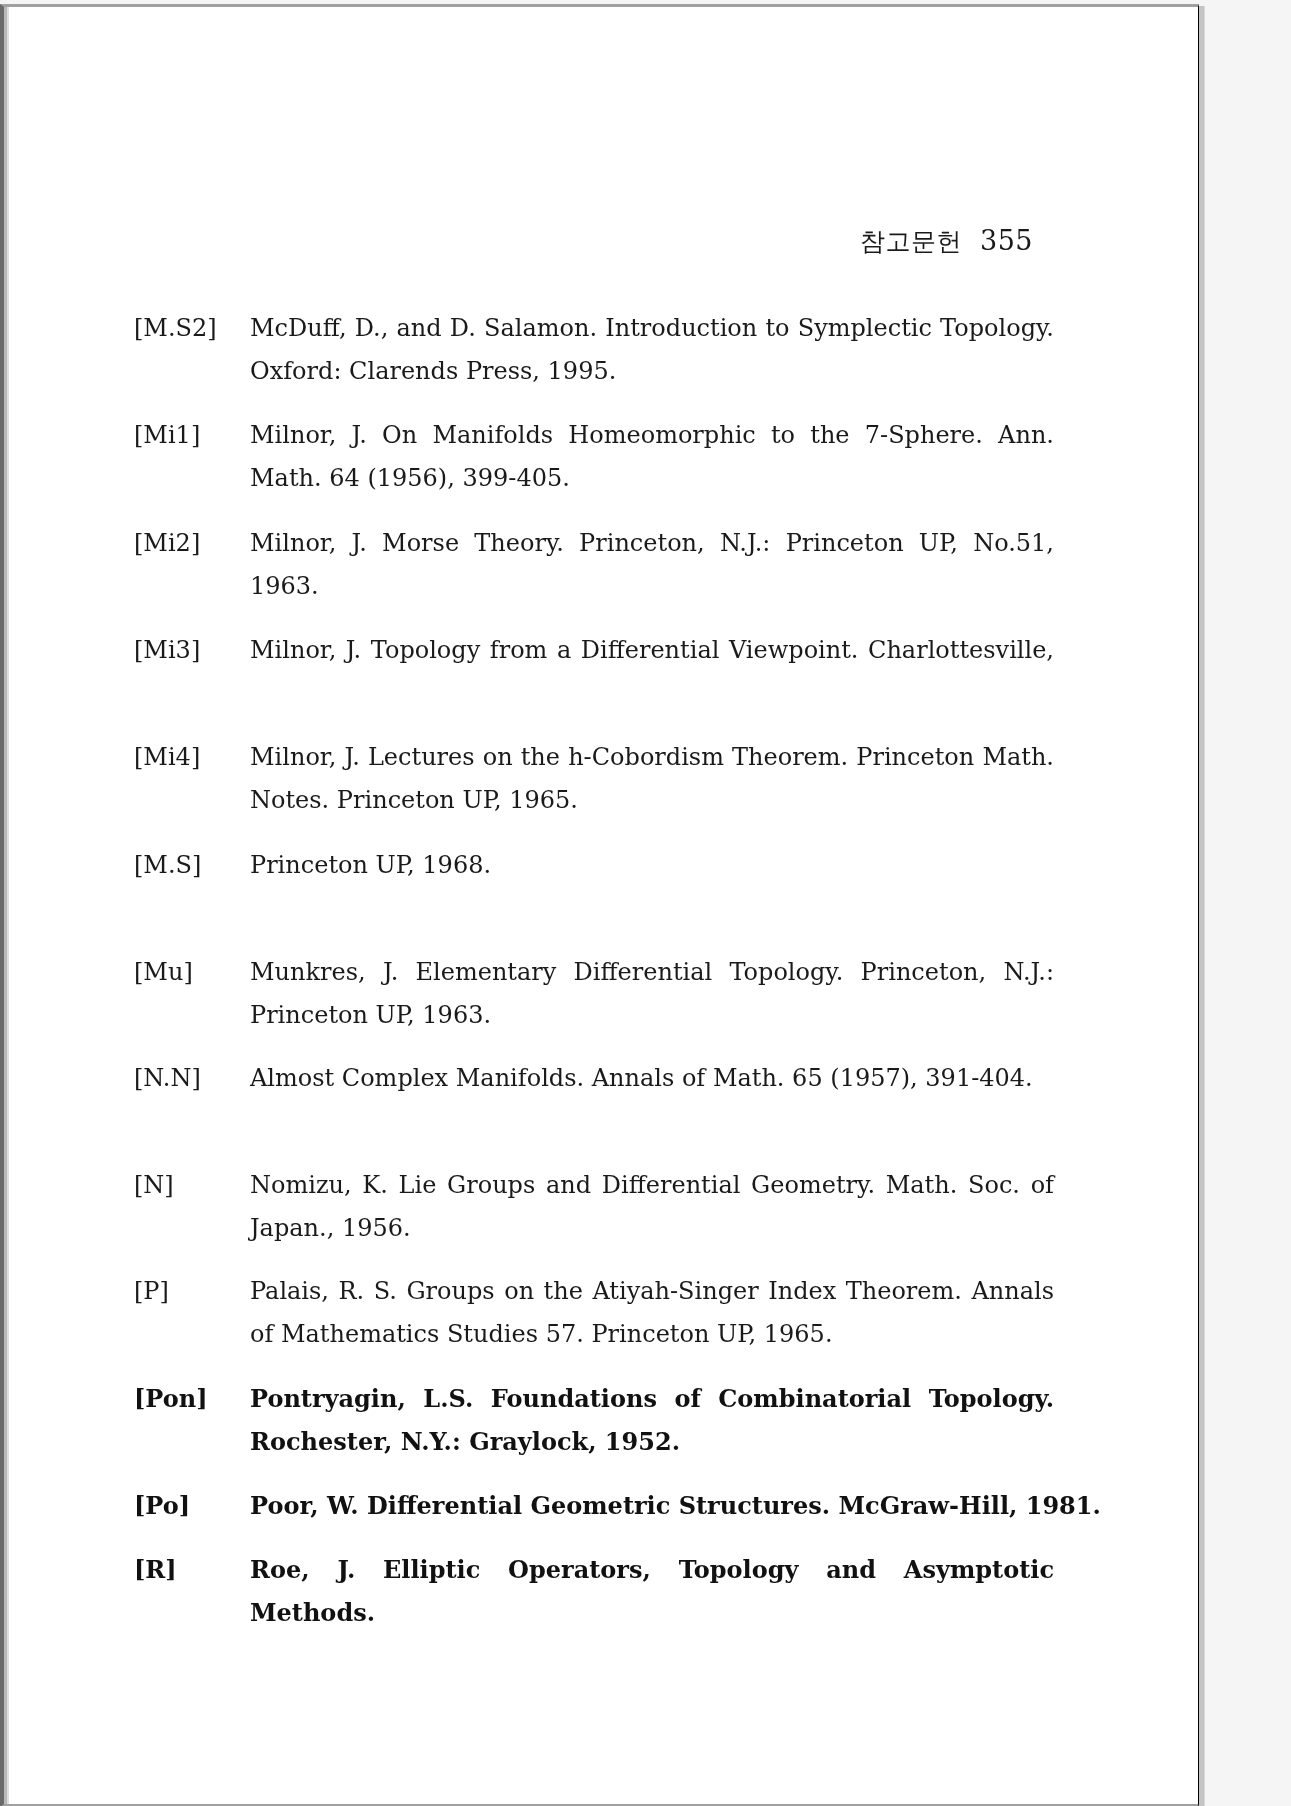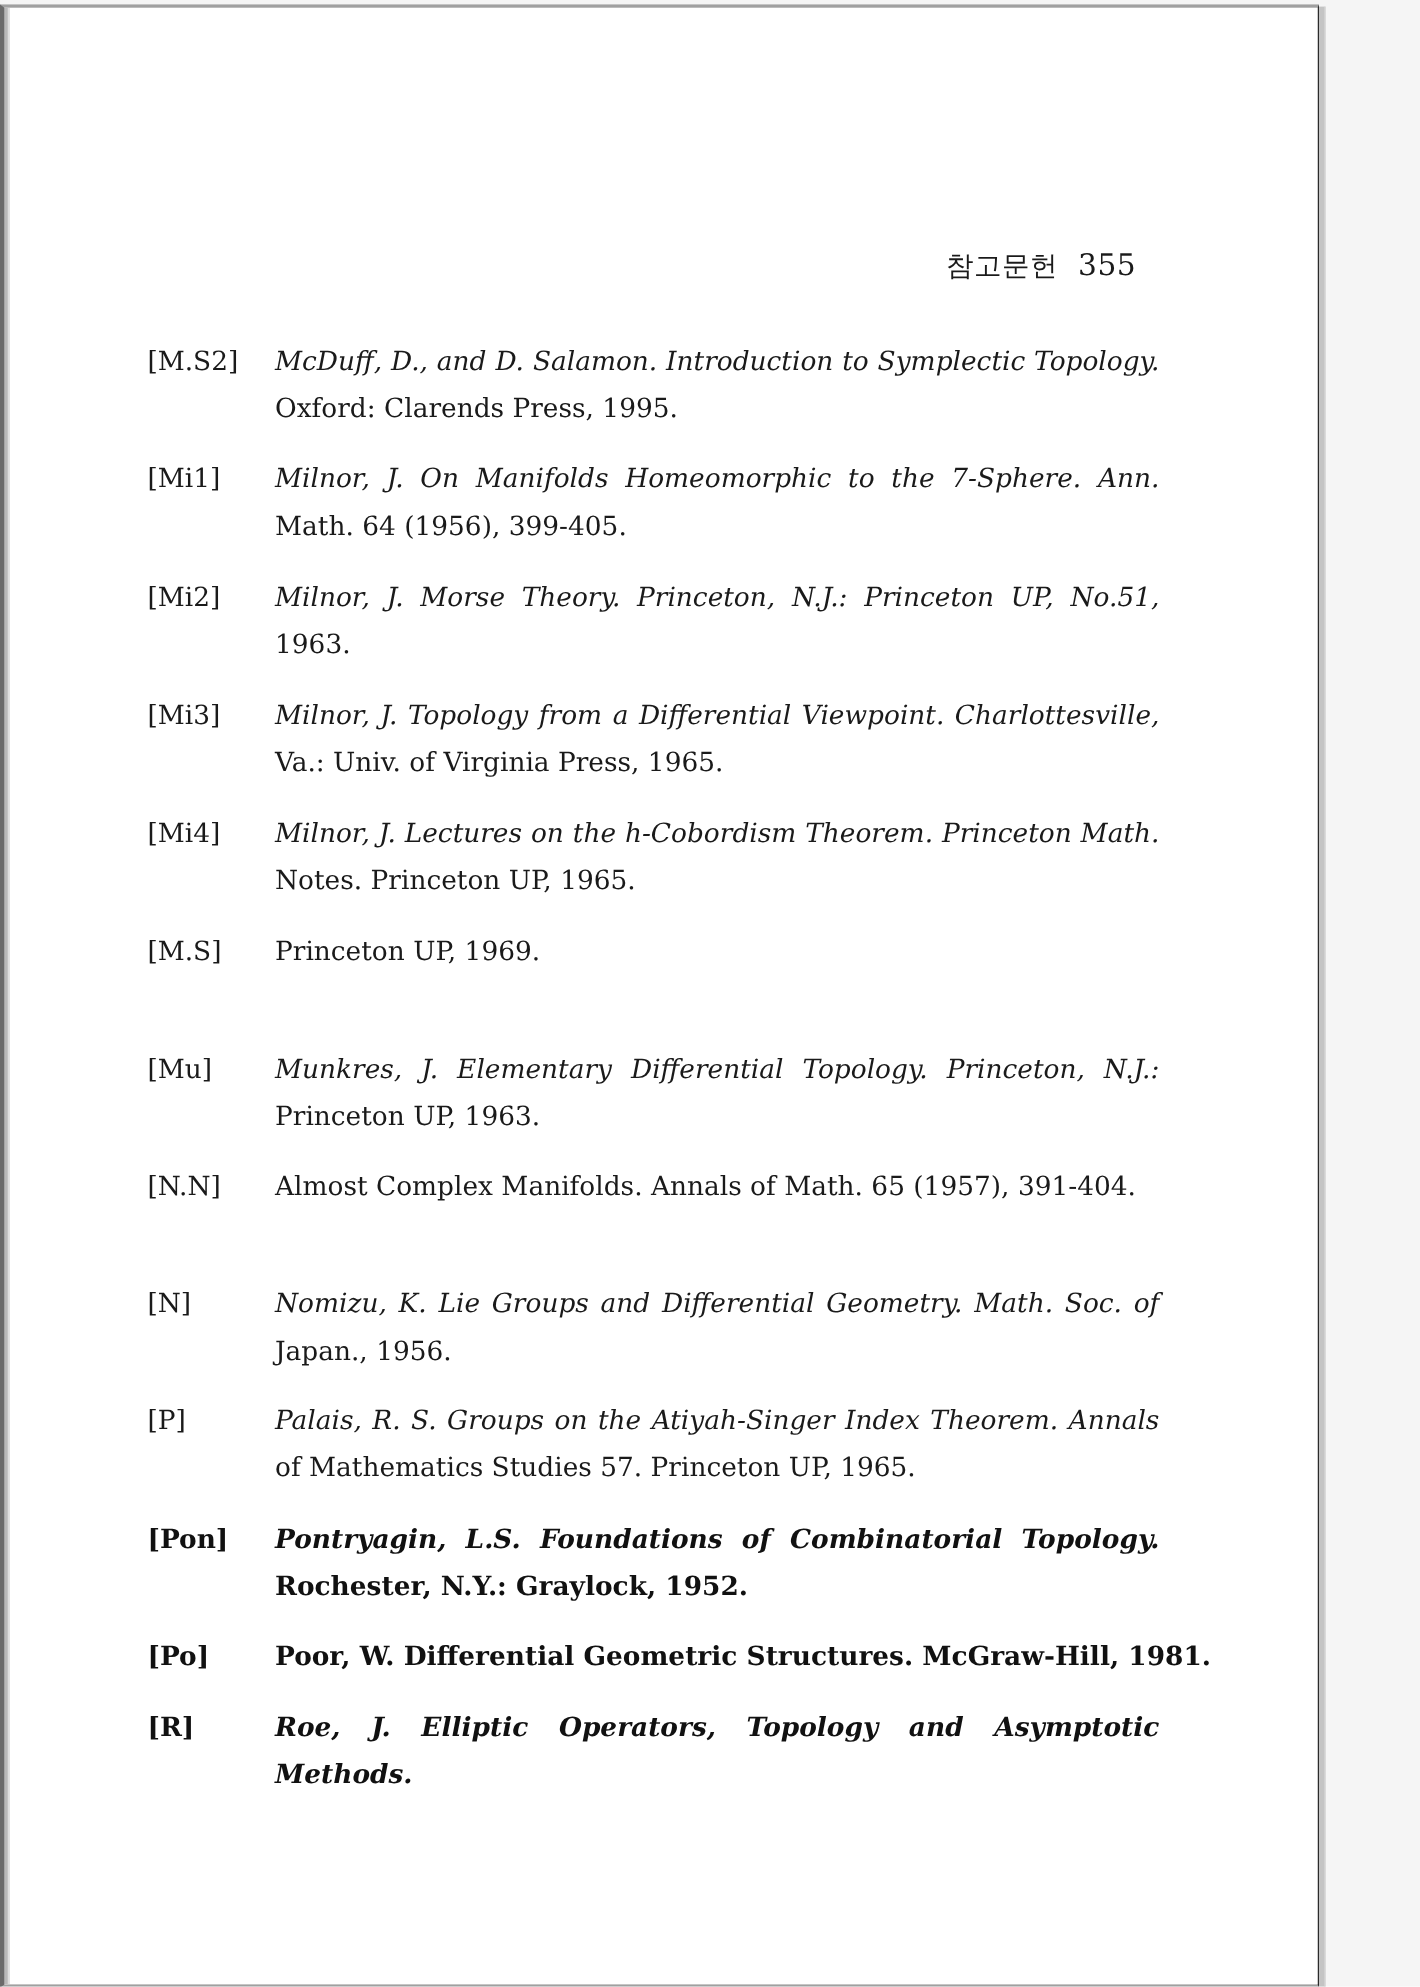--- a/index.html
+++ b/index.html
@@ -65,21 +65,20 @@
     text-align: justify;
   }
   .entry .line {
     display: block;
     white-space: nowrap;
   }
   .entry .line.full {
     text-align: justify;
     text-align-last: justify;
     white-space: normal;
-    font-style: italic;
   }
   .entry.bold { font-weight: bold; color: #111; }
 </style>
 </head>
 <body>
 
 <div class="page-frame">
   <div class="page">
 
     <div class="running-head">
@@ -107,36 +106,35 @@
       <div class="text">
         <span class="line full">Milnor, J. Morse Theory. Princeton, N.J.: Princeton UP, No.51,</span>
         <span class="line">1963.</span>
       </div>
     </div>
 
     <div class="entry" style="top:622px;">
       <span class="label">[Mi3]</span>
       <div class="text">
         <span class="line full">Milnor, J. Topology from a Differential Viewpoint. Charlottesville,</span>
-        <span class="line">Va.: Univ. of Virginia Press, 1965.</span>
       </div>
     </div>
 
     <div class="entry" style="top:729px;">
       <span class="label">[Mi4]</span>
       <div class="text">
         <span class="line full">Milnor, J. Lectures on the h-Cobordism Theorem. Princeton Math.</span>
         <span class="line">Notes. Princeton UP, 1965.</span>
       </div>
     </div>
 
     <div class="entry" style="top:837px;">
       <span class="label">[M.S]</span>
       <div class="text">
-        <span class="line">Princeton UP, 1969.</span>
+        <span class="line">Princeton UP, 1968.</span>
       </div>
     </div>
 
     <div class="entry" style="top:944px;">
       <span class="label">[Mu]</span>
       <div class="text">
         <span class="line full">Munkres, J. Elementary Differential Topology. Princeton, N.J.:</span>
         <span class="line">Princeton UP, 1963.</span>
       </div>
     </div>

